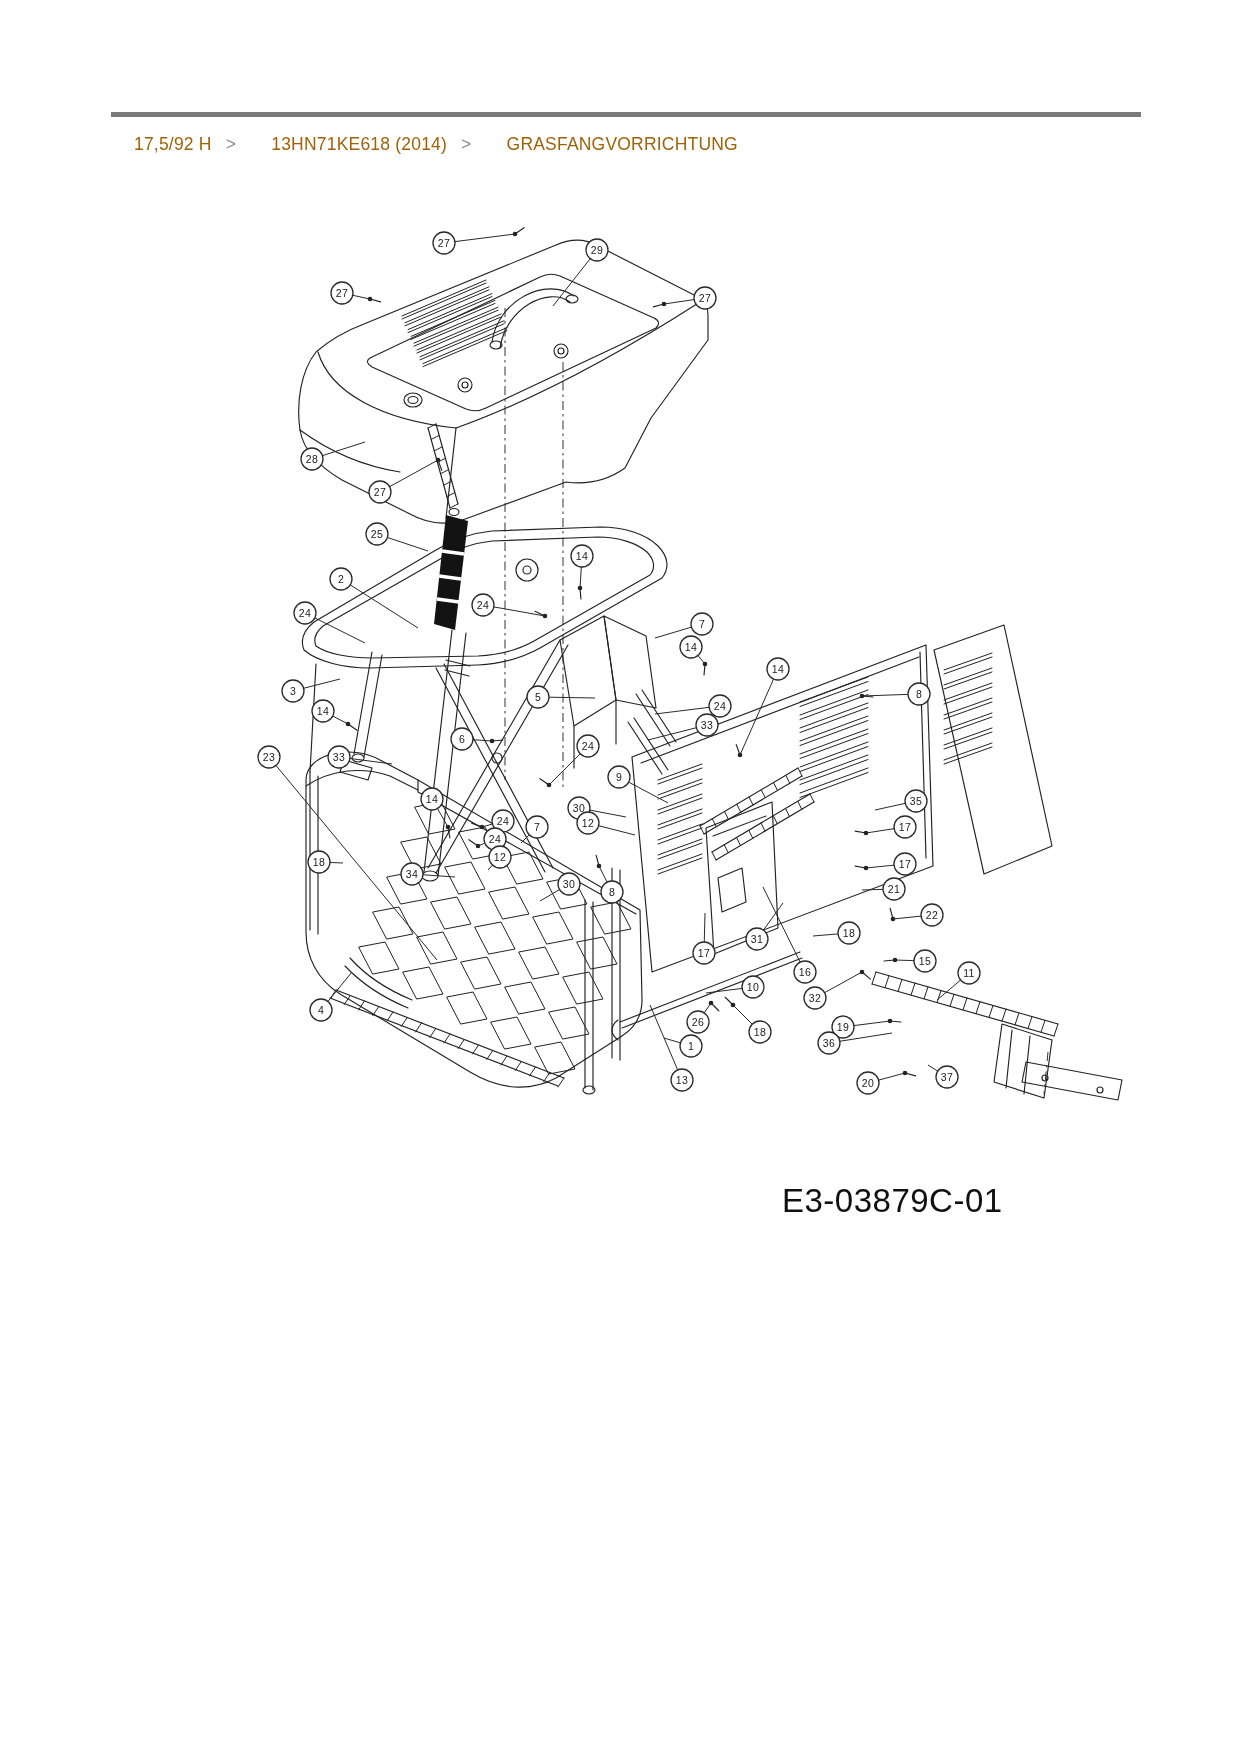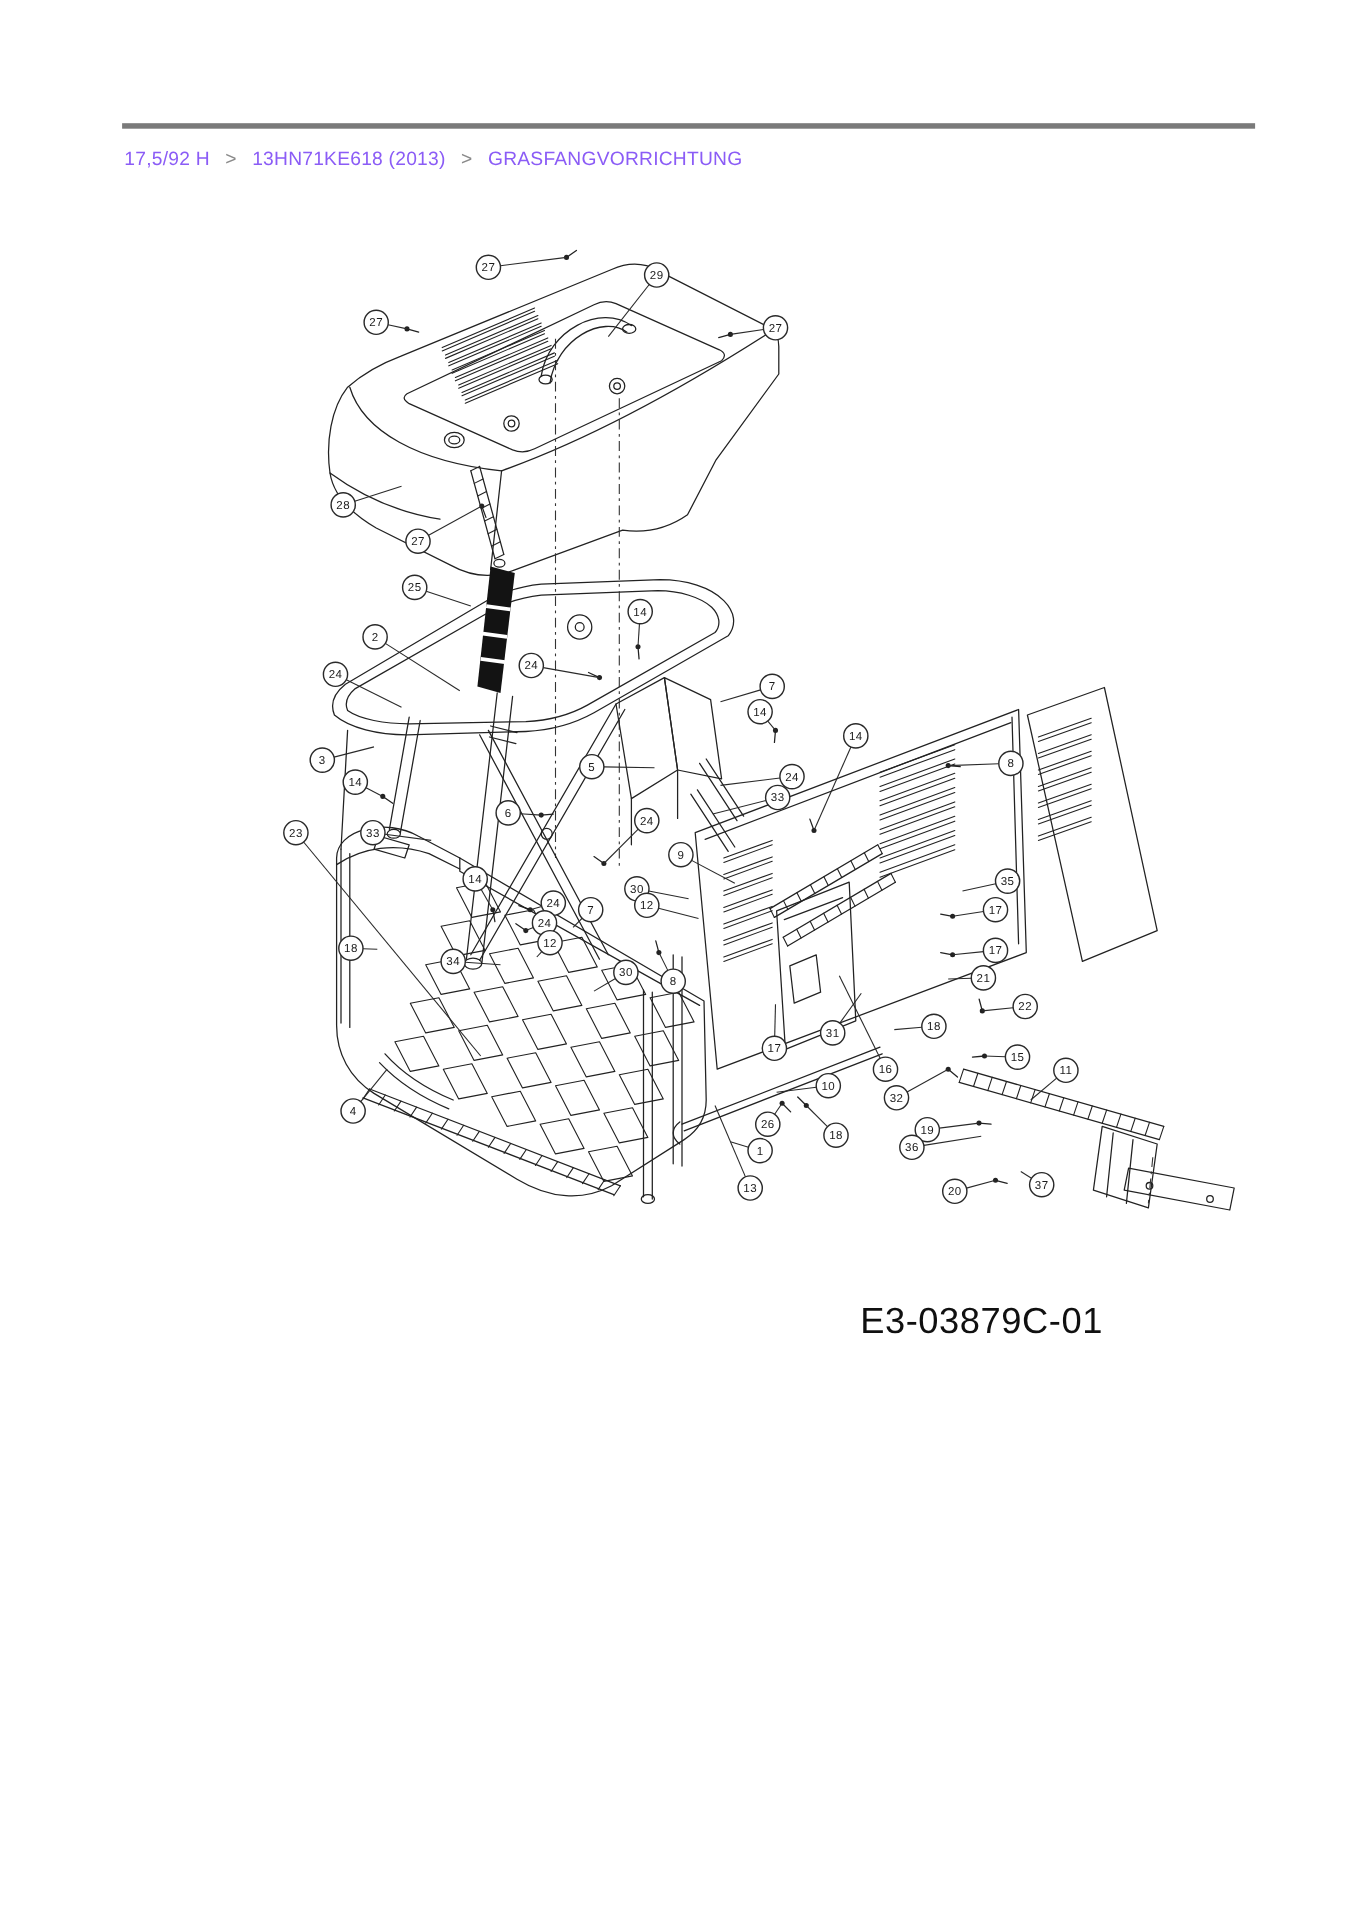--- a/index.html
+++ b/index.html
@@ -1,21 +1,21 @@
 <!DOCTYPE html>
 <html><head>
 <meta charset="utf-8">
 <style>
   html,body{margin:0;padding:0;background:#fff;}
   .page{position:relative;width:1240px;height:1754px;background:#ffffff;overflow:hidden;
         font-family:"Liberation Sans",sans-serif;}
   .top-divider{position:absolute;left:111px;top:112px;width:1030px;height:5px;background:#7a7a7a;}
   .breadcrumb{position:absolute;left:113px;top:134px;font-size:17.5px;color:#8a8a8a;
               letter-spacing:.2px;white-space:nowrap;z-index:2;}
-  .breadcrumb .crumb{color:#8b5cf6;text-decoration:none;}
+  .breadcrumb .crumb{color:#a16207;text-decoration:none;margin-left:21px;}
   .breadcrumb .sep{margin:0 9px;color:#8a8a8a;}
   #diagram-svg{position:absolute;left:0;top:0;z-index:1;}
   .ln{fill:none;stroke:#222;stroke-width:1.15;stroke-linecap:round;stroke-linejoin:round;}
   .thin{stroke-width:1;}
   .lnf{fill:#222;stroke:none;}
   .dash{fill:none;stroke:#333;stroke-width:1;stroke-dasharray:9 4 2.5 4;}
   .leader{stroke:#2a2a2a;stroke-width:1;}
   .cc{fill:#ffffff;stroke:#2a2a2a;stroke-width:1.3;}
   .ct{font-family:"Liberation Sans",sans-serif;font-size:10.5px;fill:#1a1a1a;
       text-anchor:middle;letter-spacing:.4px;}
@@ -24,21 +24,21 @@
 </head>
 <body>
 
 <div class="page">
 
   <div class="top-divider"></div>
 
   <div class="breadcrumb">
     <a class="crumb">17,5/92 H</a>
     <span class="sep">&gt;</span>
-    <a class="crumb">13HN71KE618 (2013)</a>
+    <a class="crumb">13HN71KE618 (2014)</a>
     <span class="sep">&gt;</span>
     <span class="crumb current">GRASFANGVORRICHTUNG</span>
   </div>
 
   <svg id="diagram-svg" width="1240" height="1754" viewBox="0 0 1240 1754">
 
     <g id="line-art">
 
       <path class="ln" d="M316,352 C332,338 348,330 364,324 L556,245 C572,238 586,239 598,246 L700,298 C706,302 708,308 708,315 L708,340 L651,418 L625,468 C608,480 588,485 566,482 L468,518 C448,526 428,524 410,514 L342,480 C318,466 303,449 300,430 C296,402 301,371 316,352 Z"></path>
       <path class="ln" d="M318,352 C330,392 380,420 456,428"></path>

